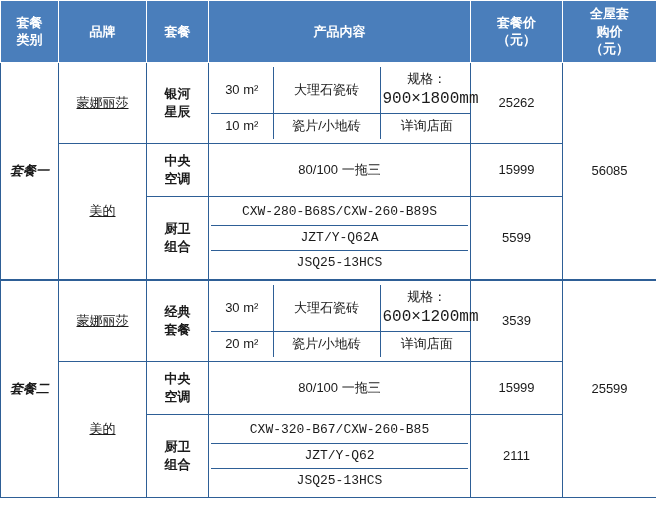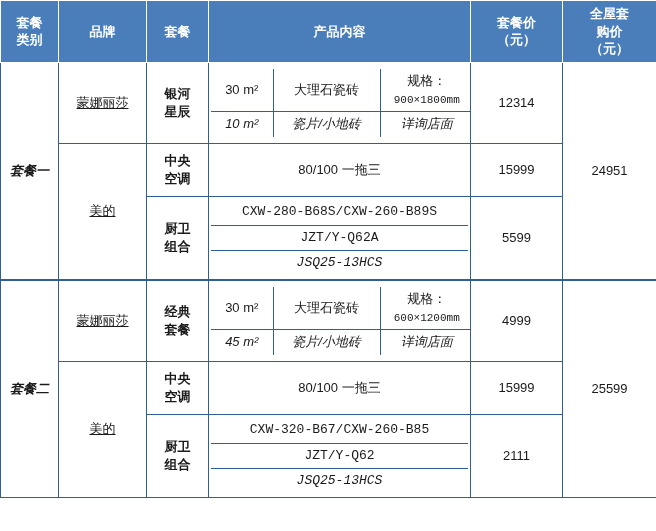--- a/index.html
+++ b/index.html
@@ -56,26 +56,26 @@
   }
   table.inner td{
     border:1px solid #2e5f96;
     text-align:center;
     vertical-align:middle;
     font-size:13px;
     padding:3px 2px;
     line-height:1.4;
   }
   table.inner tr:first-child td{border-top:none;}
-  table.inner tr:last-child td{border-bottom:none;font-style:italic;}
+  table.inner tr:last-child td{border-bottom:none;}
   table.inner td:first-child{border-left:none;}
   table.inner td:last-child{border-right:none;}
   .mono{font-family:"Liberation Mono","DejaVu Sans Mono",monospace;font-size:12px;letter-spacing:0px;margin-top:36px;}
   .spec{font-size:12px;line-height:1.35;}
-  .specnum{font-family:"Liberation Mono","DejaVu Sans Mono",monospace;font-size:11px;}
+  .specnum{font-family:"Liberation Mono","DejaVu Sans Mono",monospace;font-size:16px;}
   .area{font-size:13px;}
   .thick-top{border-top:2px solid #2e5f96 !important;}
 </style>
 </head>
 <body>
 
 <div class="sheet">
   <table class="main">
     <colgroup>
       <col style="width:58px">
@@ -118,22 +118,22 @@
               </td>
             </tr>
             <tr>
               <td class="area">10 m²</td>
               <td>瓷片/小地砖</td>
               <td>详询店面</td>
             </tr>
           </tbody>
             </table>
         </td>
-        <td class="price">12314</td>
-        <td class="total" rowspan="3">24951</td>
+        <td class="price">25262</td>
+        <td class="total" rowspan="3">56085</td>
       </tr>
 
       <tr>
         <td class="brand" rowspan="2">美的</td>
         <td class="pack" style="height:48px">中央<br>空调</td>
         <td>80/100 一拖三</td>
         <td class="price">15999</td>
       </tr>
 
       <tr>
@@ -170,28 +170,28 @@
             <tbody>
                 <tr>
               <td class="area">30 m²</td>
               <td>大理石瓷砖</td>
               <td class="spec">
                 <span>规格：</span><br>
                 <span class="specnum">600×1200mm</span>
               </td>
             </tr>
             <tr>
-              <td class="area">45 m²</td>
+              <td class="area">20 m²</td>
               <td>瓷片/小地砖</td>
               <td>详询店面</td>
             </tr>
           </tbody>
             </table>
         </td>
-        <td class="price thick-top">4999</td>
+        <td class="price thick-top">3539</td>
         <td class="total thick-top" rowspan="3">25599</td>
       </tr>
 
       <tr>
         <td class="brand" rowspan="2">美的</td>
         <td class="pack" style="height:48px">中央<br>空调</td>
         <td>80/100 一拖三</td>
         <td class="price">15999</td>
       </tr>
 

